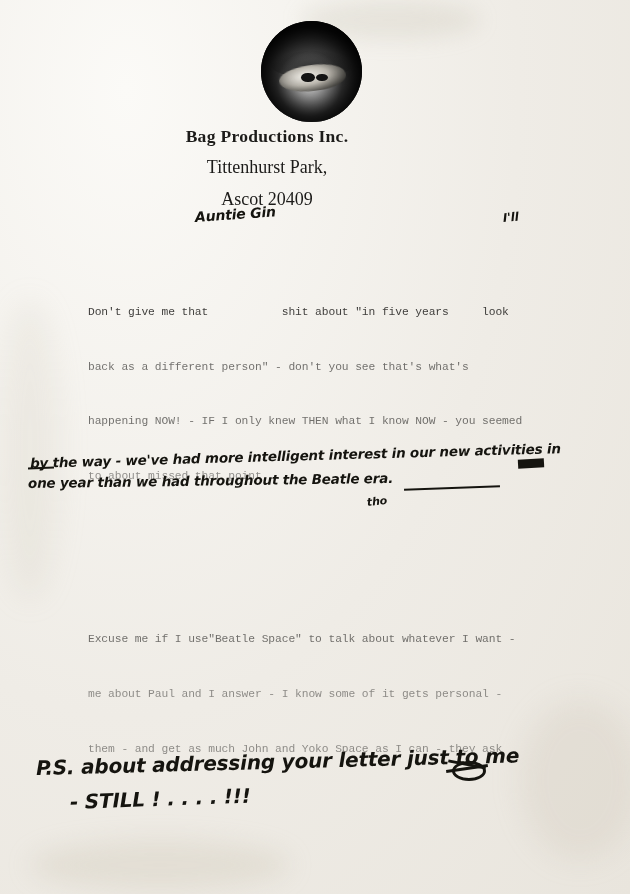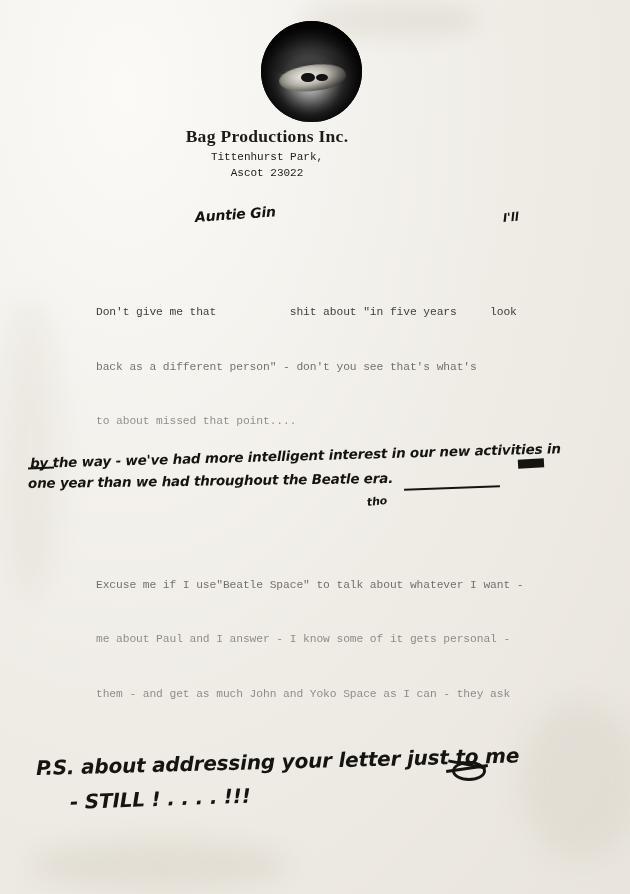--- a/index.html
+++ b/index.html
@@ -90,40 +90,39 @@
     color: #1c1b19;
     font-family: "Liberation Serif", serif;
   }
   #letterhead .co {
     font-size: 17.5px;
     font-weight: bold;
     letter-spacing: .3px;
     line-height: 1.25;
   }
   #letterhead .addr {
-    font-size: 11px;
+    font-size: 18px;
     line-height: 1.32;
-    margin-top: 2px;
-    font-family: Liberation Mono, monospace;
+    margin-top: 8px;
   }
 
   
   #body {
     position: absolute;
     left: 84px;
     top: 212px;
     width: 470px;
     font-family: "Liberation Mono", monospace;
     font-size: 11.3px;
     line-height: 18.2px;
     color: #232220;
     letter-spacing: -0.1px;
     white-space: pre-wrap;
   }
-  .para { margin: 0 0 18px 12px; }
+  .para { margin: 0 0 18px 4px; }
   .line { display: block; opacity: .86; }
   .line.faint { opacity: .62; }
   .line.fainter { opacity: .48; }
 
   
   .hand {
     position: absolute;
     font-family: "DejaVu Sans", sans-serif;
     color: #15140f;
     font-style: italic;
@@ -227,28 +226,29 @@
     <div class="sky"></div>
     <div class="hair"></div>
     <div class="face"></div>
     <div class="glass"></div>
     <div class="vig"></div>
   </div>
 
   <div id="letterhead">
     <div class="co">Bag Productions Inc.</div>
     <div class="addr">Tittenhurst Park,</div>
-    <div class="addr">Ascot 23022</div>
+    <div class="addr">Ascot 20409</div>
   </div>
 
   <div id="body">
 
     <div class="para">
       <span class="line">Don't give me that           shit about "in five years     look</span>
       <span class="line faint">back as a different person" - don't you see that's what's</span>
+      <span class="line faint">happening NOW! - IF I only knew THEN what I know NOW - you seemed</span>
       <span class="line fainter">to about missed that point....</span>
     </div>
 
     <div class="para">
       <span class="line faint">Excuse me if I use"Beatle Space" to talk about whatever I want -</span>
       <span class="line fainter">me about Paul and I answer - I know some of it gets personal -</span>
       <span class="line fainter">them - and get as much John and Yoko Space as I can - they ask</span>
       
       
       

